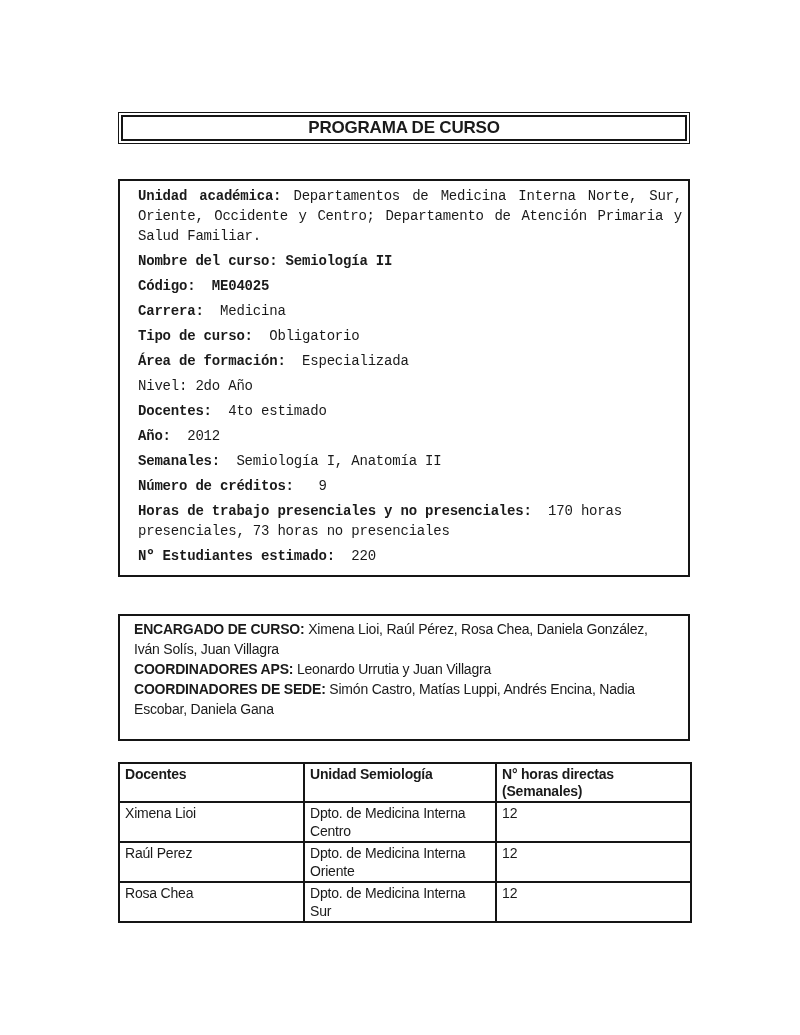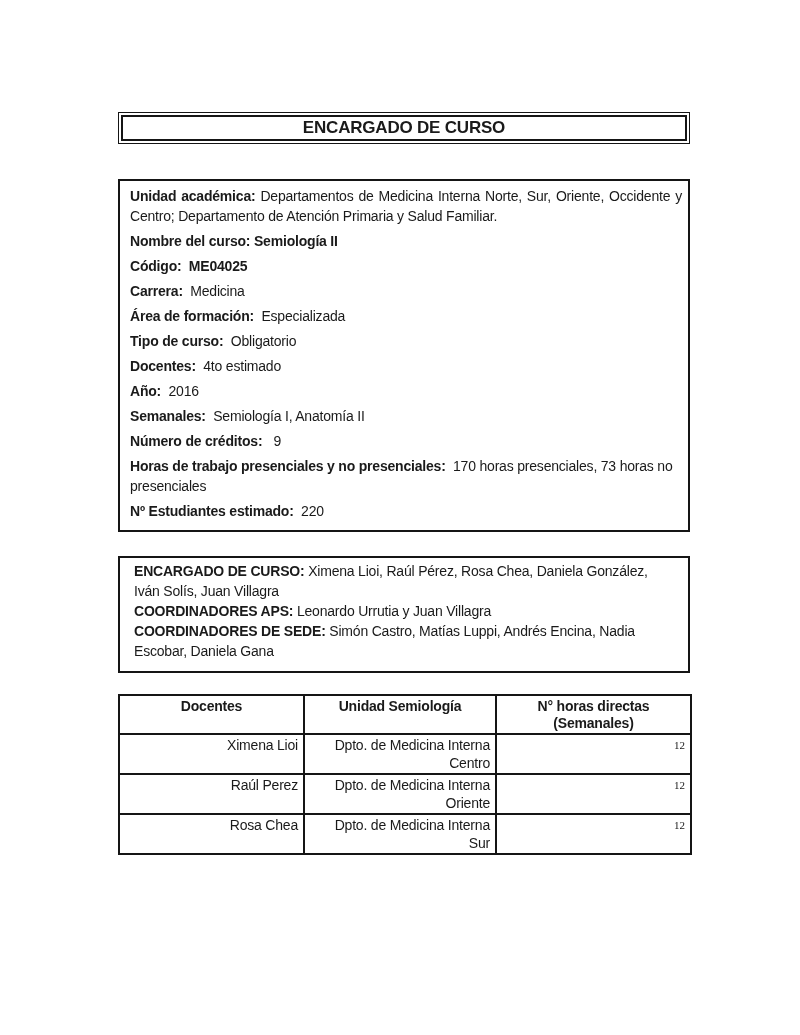--- a/index.html
+++ b/index.html
@@ -33,32 +33,33 @@
     letter-spacing: -0.2px;
   }
   .box {
     border: 2px solid #151515;
   }
   .info-box {
     margin-top: 35px;
     padding: 5px 6px 9px 6px;
   }
   .info-box p {
-    margin: 0 0 5px 4px;
+    margin: 0 0 5px 12px;
     font-size: 14px;
     line-height: 20px;
     letter-spacing: -0.2px;
     white-space: pre-wrap;
+    font-family: Liberation Mono, monospace;
   }
   .info-box p:last-child { margin-bottom: 0; }
   .justify { text-align: justify; }
   .b { font-weight: bold; text-align: right; }
   .coord-box {
-    margin-top: 24px;
-    padding: 3px 14px 10px 14px;
+    margin-top: 37px;
+    padding: 3px 14px 20px 14px;
   }
   .coord-box p {
     margin: 0;
     font-size: 14px;
     line-height: 20px;
     letter-spacing: -0.2px;
     white-space: pre-wrap;
   }
   table.docentes {
     margin-top: 21px;
@@ -69,56 +70,57 @@
   table.docentes th,
   table.docentes td {
     border: 2px solid #151515;
     vertical-align: top;
     font-size: 14px;
     letter-spacing: -0.2px;
     white-space: pre-wrap;
   }
   table.docentes th {
     font-weight: bold;
-    text-align: center;
+    text-align: left;
     line-height: 17px;
     height: 30px;
     padding: 2px 5px 1px 5px;
     border-radius: 17px;
   }
   table.docentes td {
-    text-align: right;
+    text-align: left;
     line-height: 18px;
     height: 33px;
     padding: 1px 5px 1px 5px;
   }
   table.docentes td.hours {
-    font-family: Liberation Serif, serif;
-    font-size: 11px;
+    font-family: Liberation Sans, sans-serif;
+    font-size: 14px;
     letter-spacing: 0;
   }
 </style>
 </head>
 <body>
 
 <div class="content">
 
   <div class="title-outer">
-    <div class="title-inner">ENCARGADO DE CURSO</div>
+    <div class="title-inner">PROGRAMA DE CURSO</div>
   </div>
 
   <div class="box info-box">
     <p class="justify"><span class="b">Unidad académica:</span><span> Departamentos de Medicina Interna Norte, Sur, Oriente, Occidente y Centro; Departamento de Atención Primaria y Salud Familiar.</span></p>
     <p><span class="b">Nombre del curso: Semiología II</span><span></span></p>
     <p><span class="b">Código:  ME04025</span><span></span></p>
     <p><span class="b">Carrera:</span><span>  Medicina</span></p>
+    <p><span class="b">Tipo de curso:</span><span>  Obligatorio</span></p>
     <p><span class="b">Área de formación:</span><span>  Especializada</span></p>
-    <p><span class="b">Tipo de curso:</span><span>  Obligatorio</span></p>
+    <p><span class="b"></span><span>Nivel: 2do Año</span></p>
     <p><span class="b">Docentes:</span><span>  4to estimado</span></p>
-    <p><span class="b">Año:</span><span>  2016</span></p>
+    <p><span class="b">Año:</span><span>  2012</span></p>
     <p><span class="b">Semanales:</span><span>  Semiología I, Anatomía II</span></p>
     <p><span class="b">Número de créditos:</span><span>   9</span></p>
     <p><span class="b">Horas de trabajo presenciales y no presenciales:</span><span>  170 horas presenciales, 73 horas no presenciales</span></p>
     <p><span class="b">Nº Estudiantes estimado:</span><span>  220</span></p>
   </div>
 
   <div class="box coord-box">
     <p><span class="b">ENCARGADO DE CURSO:</span><span> Ximena Lioi, Raúl Pérez, Rosa Chea, Daniela González, Iván Solís, Juan Villagra</span></p>
     <p><span class="b">COORDINADORES APS:</span><span> Leonardo Urrutia y Juan Villagra</span></p>
     <p><span class="b">COORDINADORES DE SEDE:</span><span> Simón Castro, Matías Luppi, Andrés Encina, Nadia Escobar, Daniela Gana</span></p>

